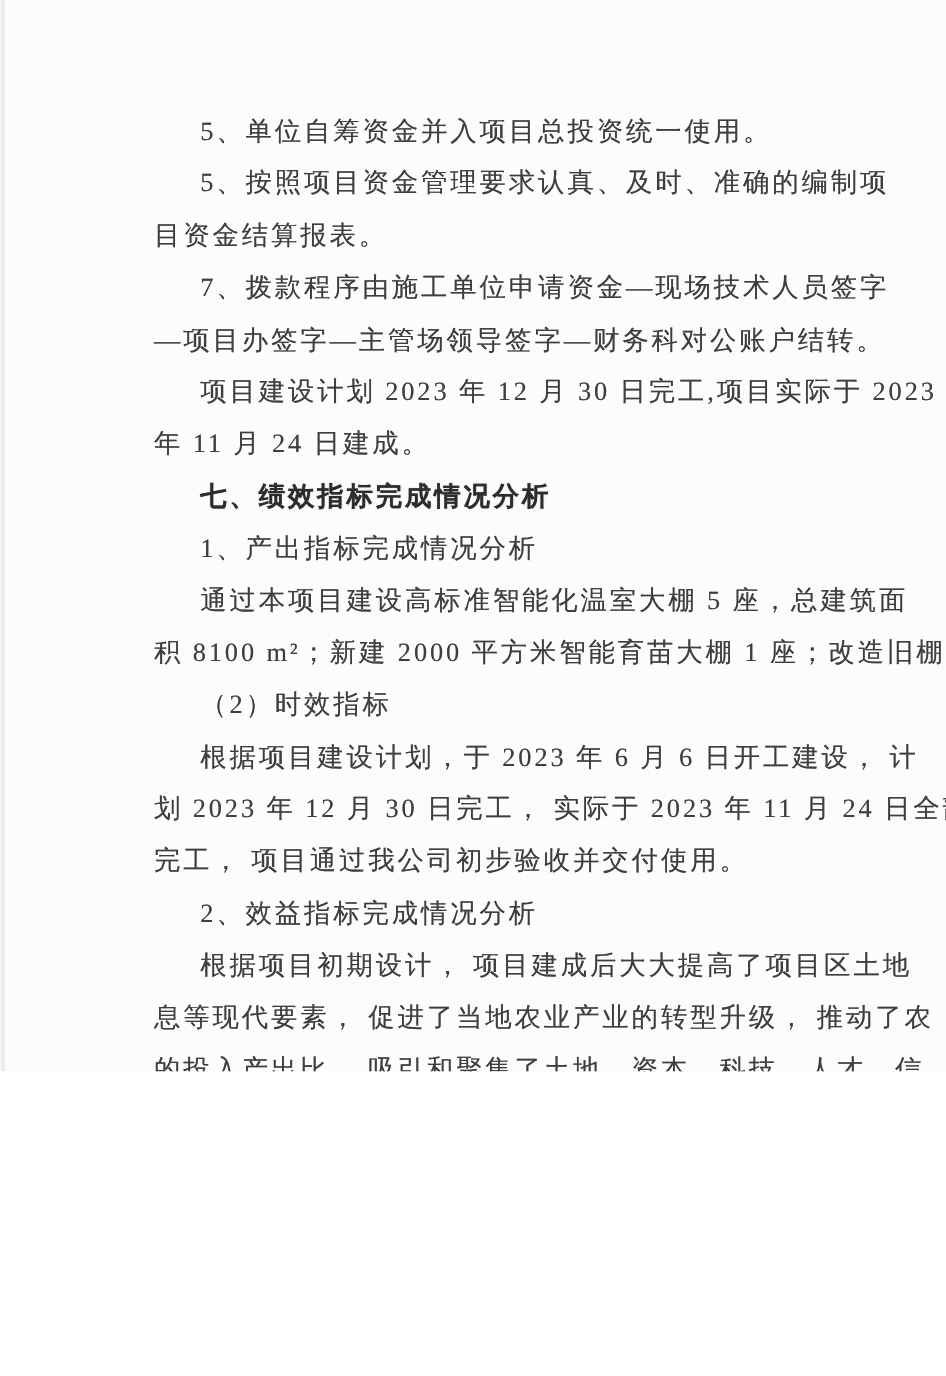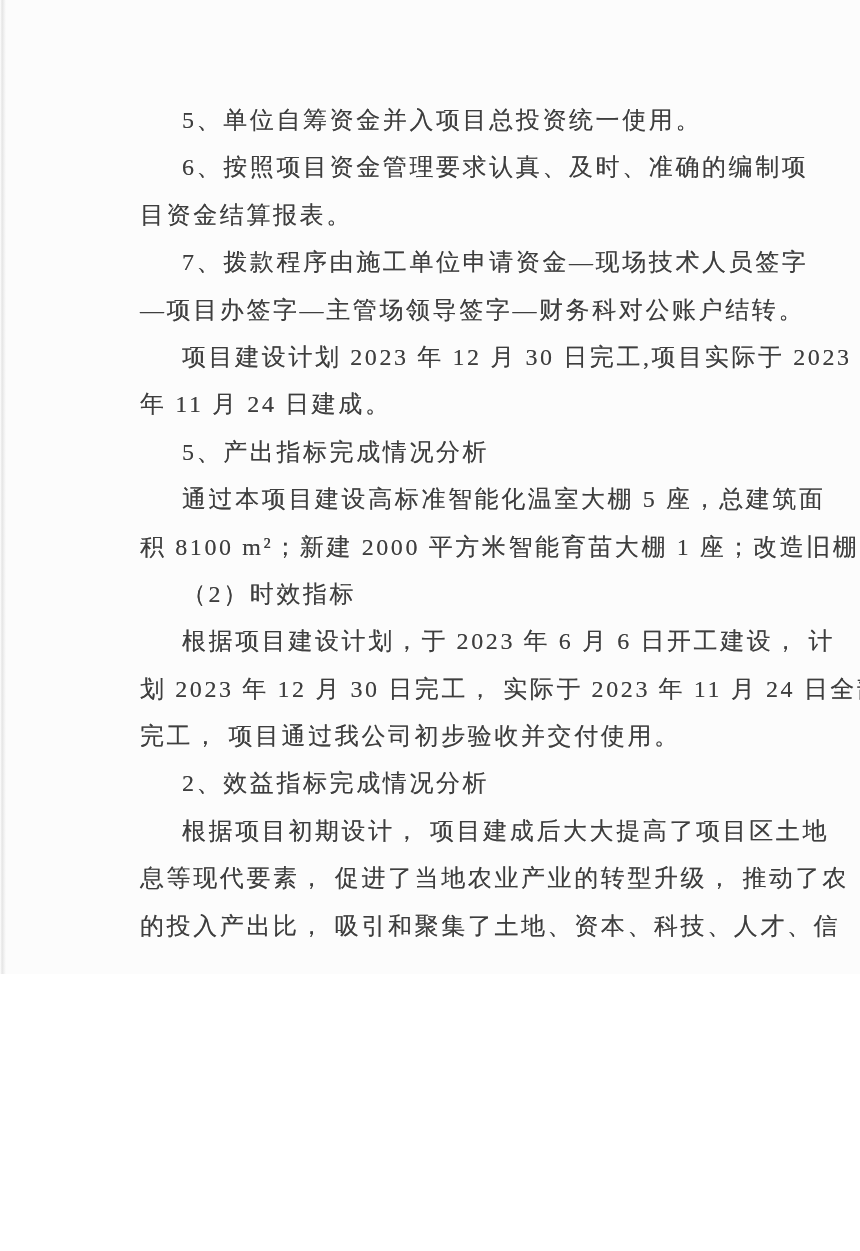--- a/index.html
+++ b/index.html
@@ -70,27 +70,28 @@
   }
 </style>
 </head>
 <body>
 
 <div class="page">
   <div class="scan-edge"></div>
 
   <div class="content">
     <div class="line indent">5、单位自筹资金并入项目总投资统一使用。</div>
-    <div class="line indent">6、按照项目资金管理要求认真、及时、准确的编制项</div>
+    <div class="line indent">5、按照项目资金管理要求认真、及时、准确的编制项</div>
     <div class="line">目资金结算报表。</div>
     <div class="line indent">7、拨款程序由施工单位申请资金—现场技术人员签字</div>
     <div class="line">—项目办签字—主管场领导签字—财务科对公账户结转。</div>
     <div class="line indent">项目建设计划 2023 年 12 月 30 日完工,项目实际于 2023</div>
     <div class="line">年 11 月 24 日建成。</div>
-    <div class="line indent">5、产出指标完成情况分析</div>
+    <div class="line indent bold">七、绩效指标完成情况分析</div>
+    <div class="line indent">1、产出指标完成情况分析</div>
     <div class="line indent">通过本项目建设高标准智能化温室大棚 5 座，总建筑面</div>
     <div class="line">积 8100 m²；新建 2000 平方米智能育苗大棚 1 座；改造旧棚</div>
     <div class="line indent">（2）时效指标</div>
     <div class="line indent">根据项目建设计划，于 2023 年 6 月 6 日开工建设， 计</div>
     <div class="line">划 2023 年 12 月 30 日完工， 实际于 2023 年 11 月 24 日全部</div>
     <div class="line">完工， 项目通过我公司初步验收并交付使用。</div>
     <div class="line indent">2、效益指标完成情况分析</div>
     <div class="line indent">根据项目初期设计， 项目建成后大大提高了项目区土地</div>
     <div class="line">息等现代要素， 促进了当地农业产业的转型升级， 推动了农</div>
     <div class="line">的投入产出比， 吸引和聚集了土地、资本、科技、人才、信</div>

